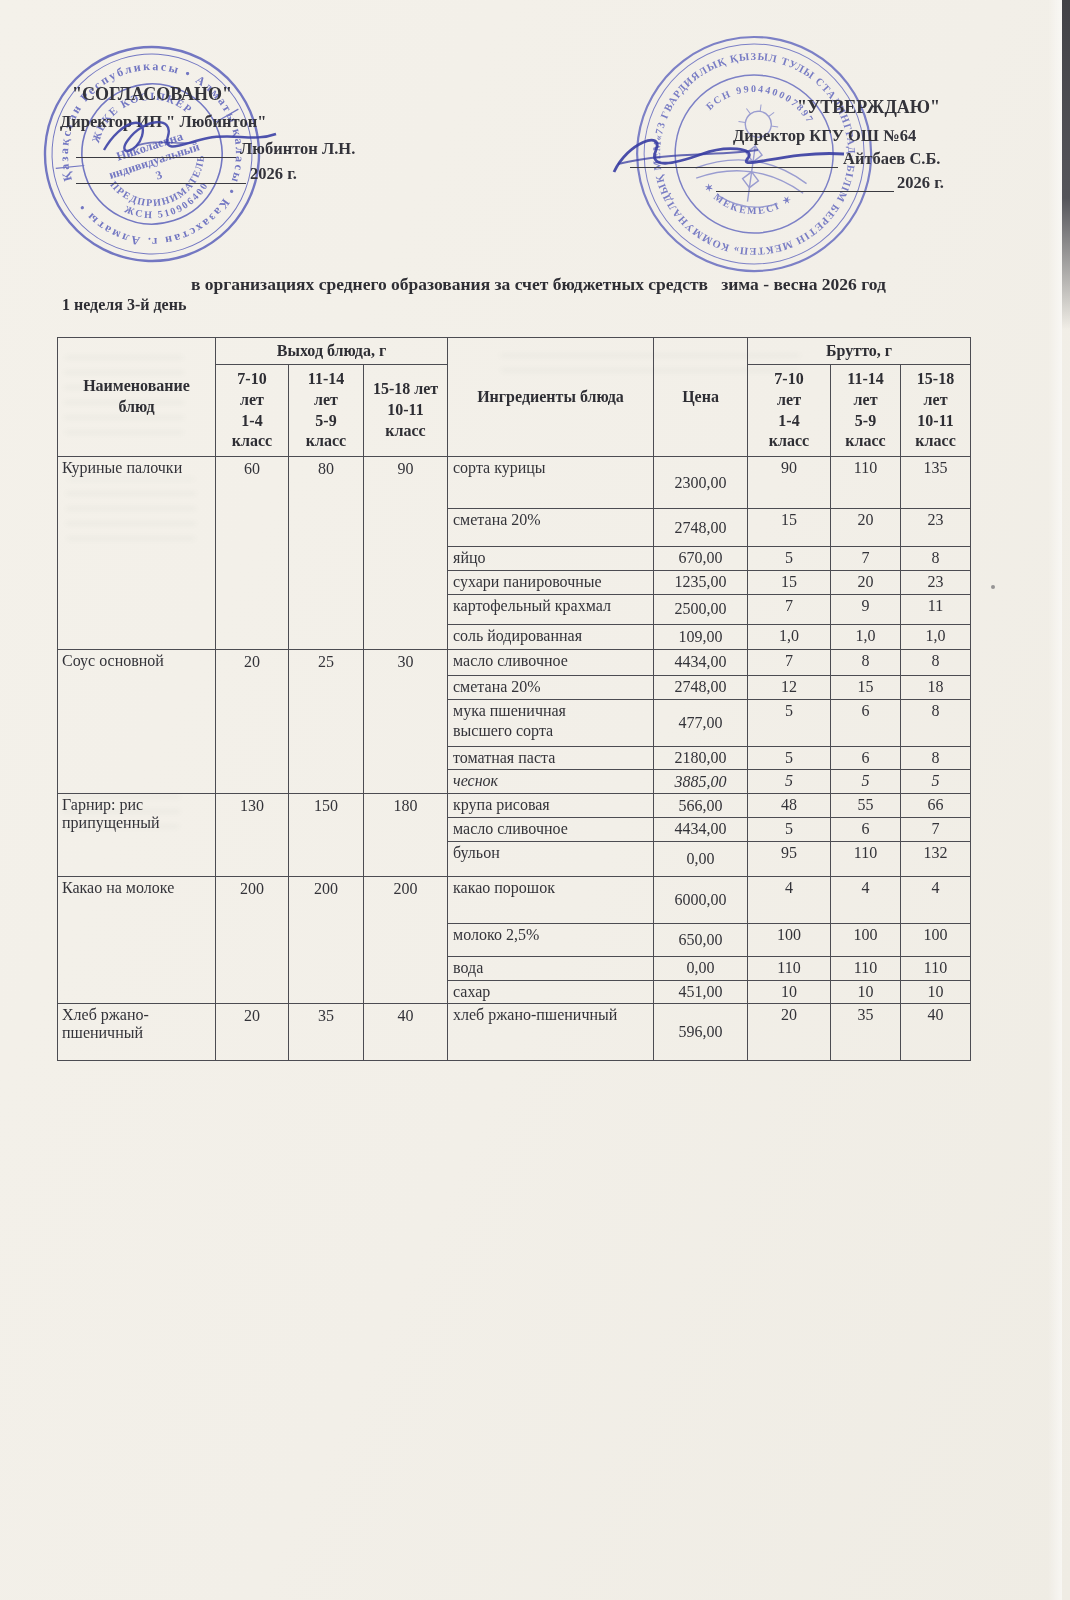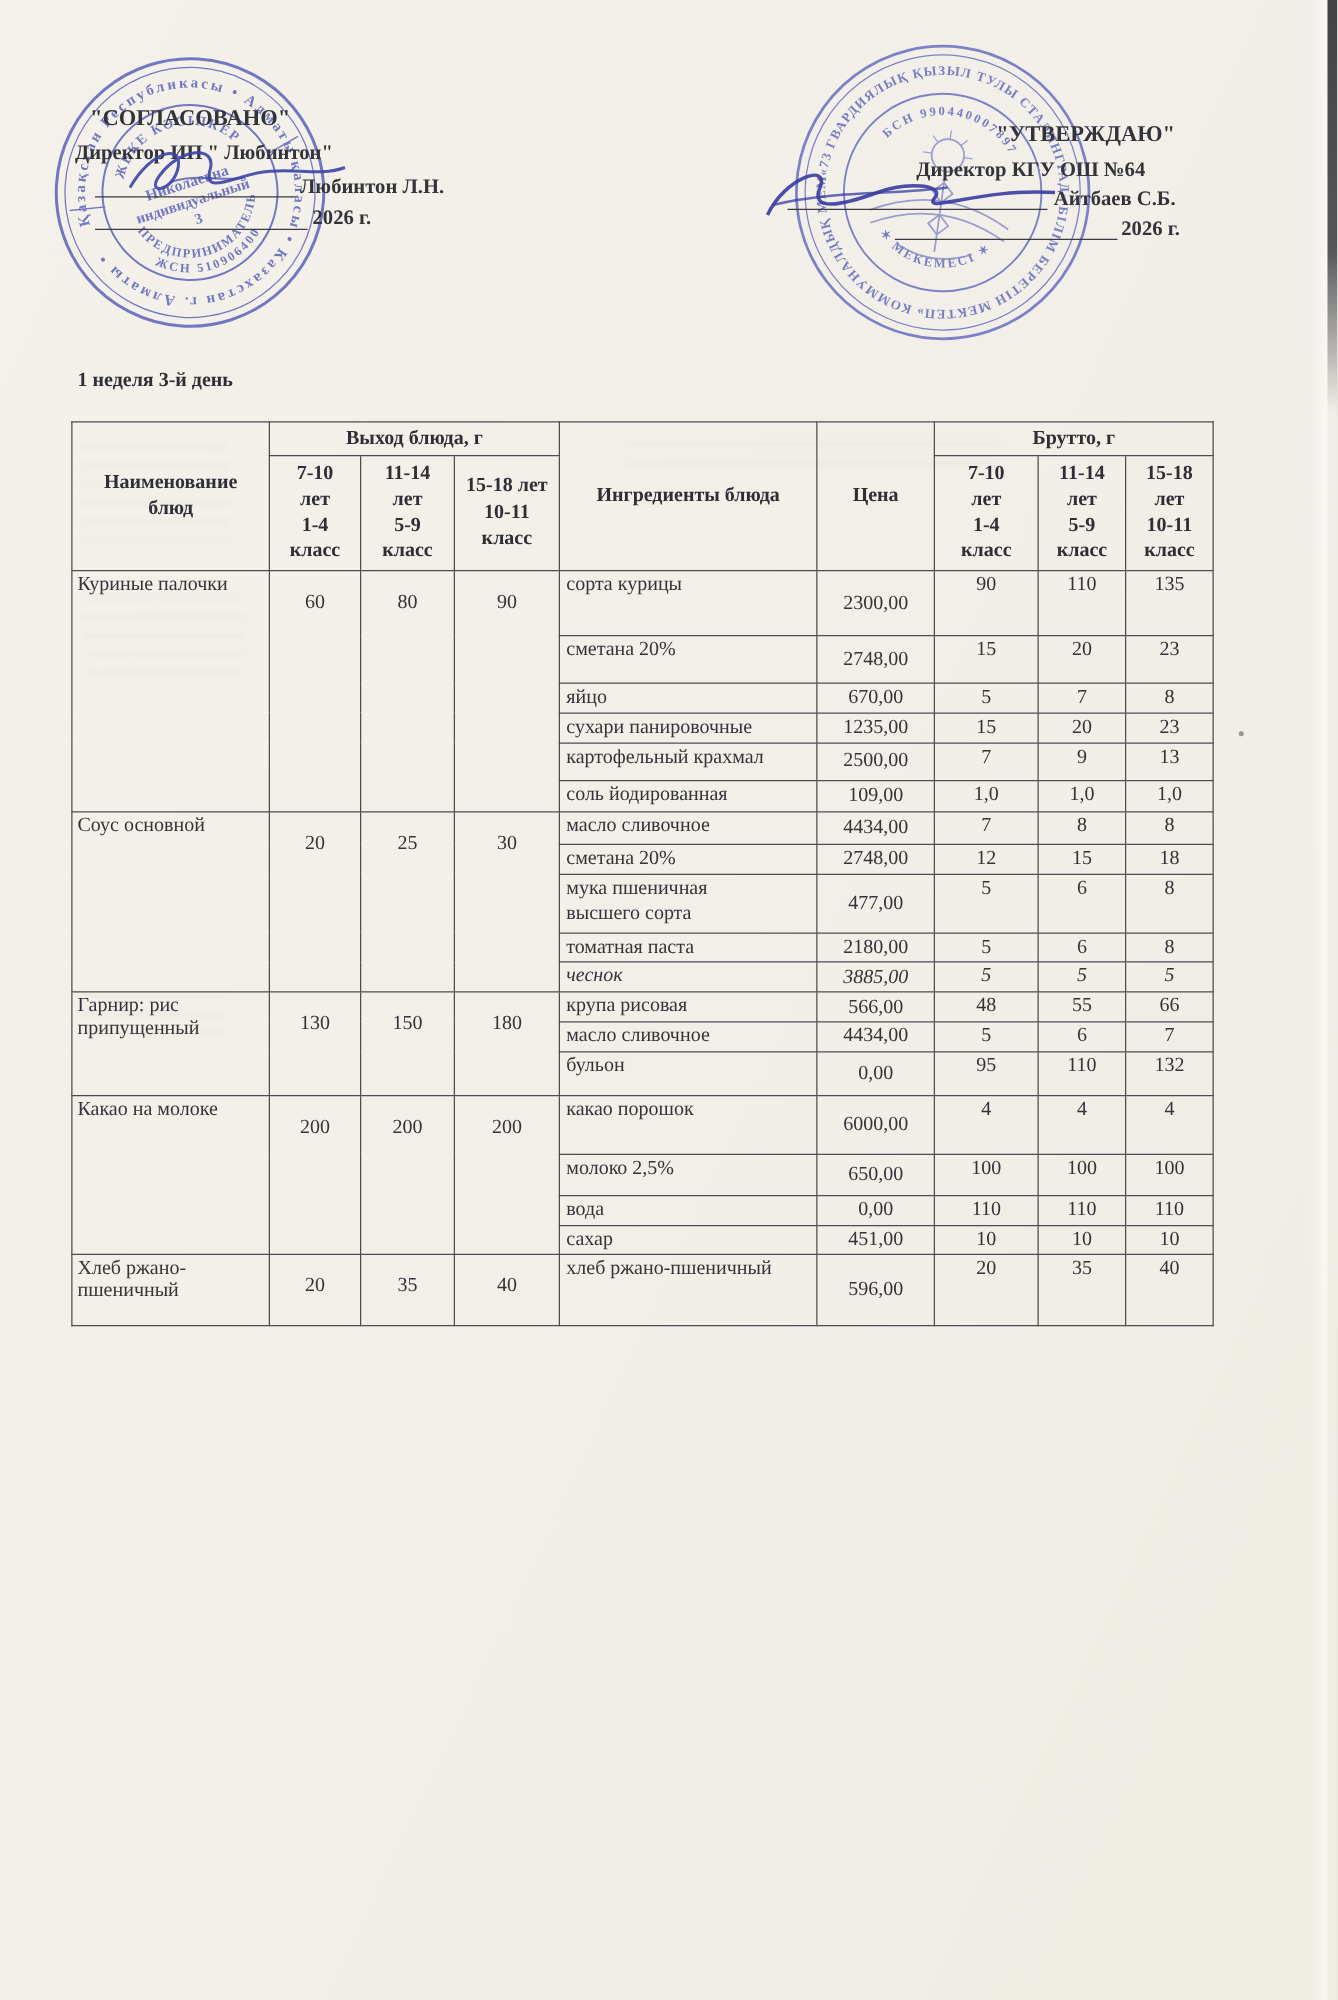--- a/index.html
+++ b/index.html
@@ -53,21 +53,21 @@
   table.menu th,table.menu td{
     border:1px solid #4c4c52;overflow:hidden;
   }
   table.menu th{
     font-weight:bold;text-align:center;vertical-align:middle;
     white-space:pre-line;line-height:1.3;padding:1px 2px;color:#2e2e34;
   }
   tr.hdr1{height:27px;}
   tr.hdr2{height:92px;}
   td.dish{vertical-align:top;text-align:left;padding:2px 4px;}
-  td.out{vertical-align:top;text-align:center;padding-top:16px;}
+  td.out{vertical-align:top;text-align:center;padding-top:3px;}
   td.ing{vertical-align:top;text-align:left;padding:1px 5px;white-space:pre-line;line-height:1.3;}
   td.price{vertical-align:middle;text-align:center;}
   td.num{vertical-align:top;text-align:center;padding-top:2px;}
 </style>
 </head>
 <body>
 
 <div class="page">
 
   <div class="edge-light"></div>
@@ -164,21 +164,21 @@
   <svg class="sig" style="left:608px;top:128px;" width="250" height="60" viewBox="0 0 250 60">
     <path d="M6,44 C20,14 56,2 48,22 C40,42 66,36 94,26 C118,17 148,20 140,30 C128,44 178,22 236,26" fill="none" stroke="#373ca2" stroke-width="2.8" opacity=".9"></path>
     <path d="M10,36 C60,24 110,28 150,22" fill="none" stroke="#373ca2" stroke-width="2" opacity=".75"></path>
   </svg>
   <div class="sig-line" style="left:630px;top:166px;width:208px;"></div>
   <div class="appr t16" style="left:843px;top:149px;">Айтбаев С.Б.</div>
   <div class="sig-line" style="left:716px;top:190px;width:178px;"></div>
   <div class="appr t16" style="left:897px;top:173px;">2026 г.</div>
 
   <div class="doc-title"><br>
-  </div>
+  <span>в организациях среднего образования за счет бюджетных средств   зима - весна 2026 год</span></div>
 
   <div class="day-label">1 неделя 3-й день</div>
 
   <table class="menu">
     <colgroup>
       <col style="width:158px">
         <col style="width:73px">
         <col style="width:75px">
         <col style="width:84px">
       <col style="width:206px">
@@ -253,21 +253,21 @@
           <td class="price">1235,00</td>
           <td class="num">15</td>
           <td class="num">20</td>
           <td class="num">23</td>
         </tr>
         <tr style="height: 30px;">
           <td class="ing">картофельный крахмал</td>
           <td class="price">2500,00</td>
           <td class="num">7</td>
           <td class="num">9</td>
-          <td class="num">13</td>
+          <td class="num">11</td>
         </tr>
         <tr style="height: 25px;">
           <td class="ing">соль йодированная</td>
           <td class="price">109,00</td>
           <td class="num">1,0</td>
           <td class="num">1,0</td>
           <td class="num">1,0</td>
         </tr>
         <tr style="height: 26px;">
           <td class="dish" rowspan="5">Соус основной</td>

